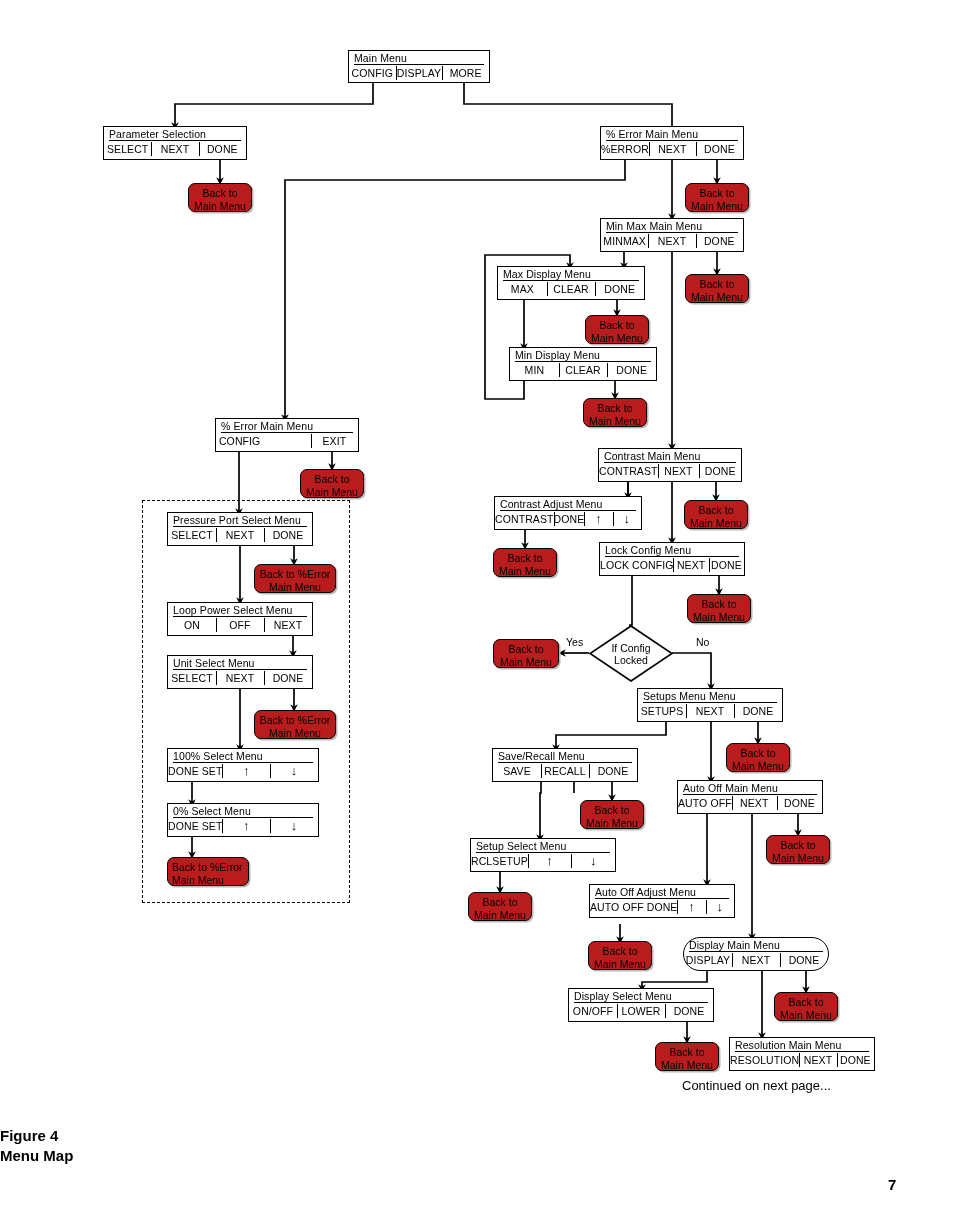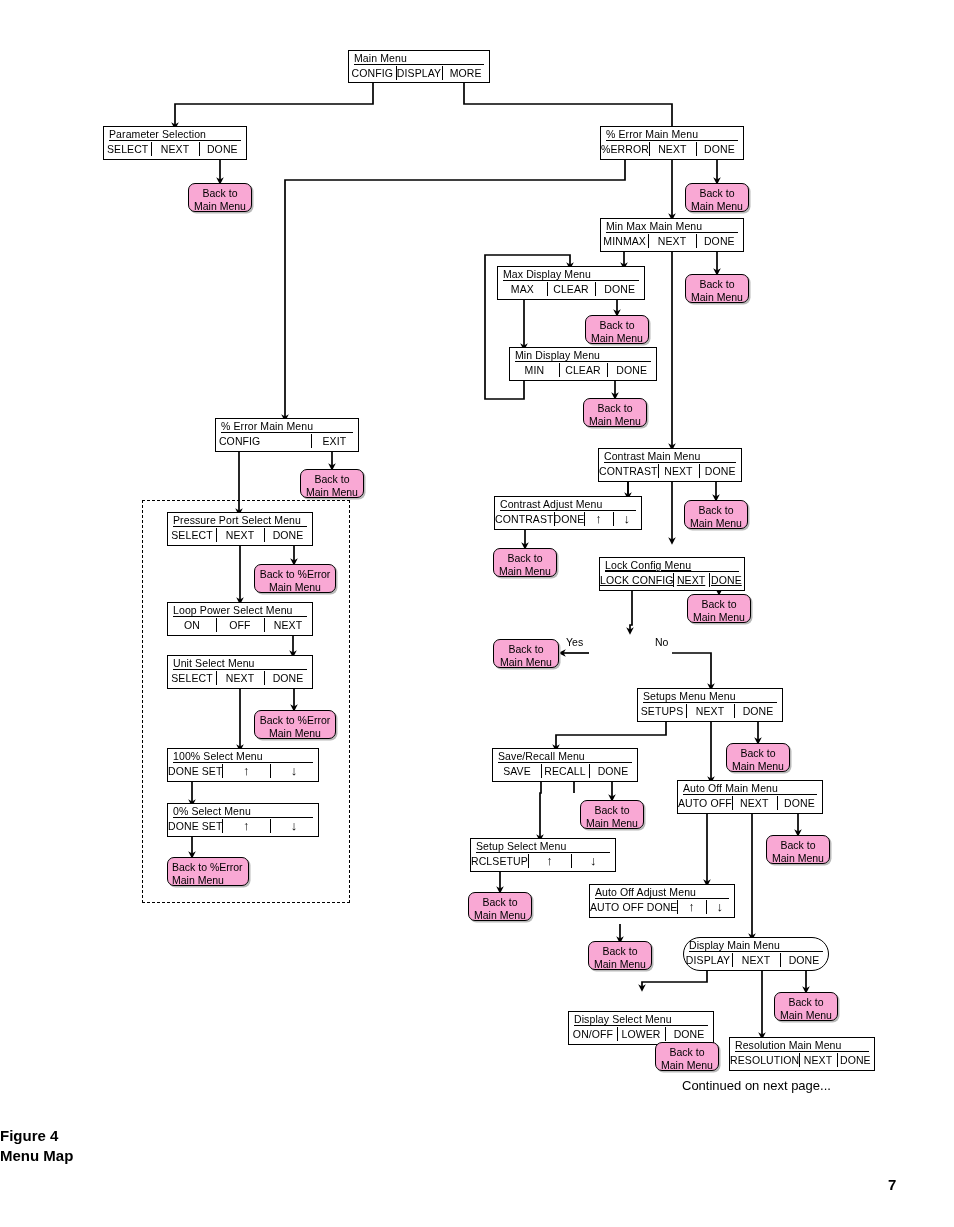--- a/index.html
+++ b/index.html
@@ -31,21 +31,21 @@
     white-space:nowrap;position:relative;letter-spacing:.1px;
   }
   .mbox .keys .k + .k::before{
     content:"";position:absolute;left:0;top:1px;bottom:1px;
     border-left:1.6px solid #000;
   }
   .mbox .keys .k.arrow{font-size:13px;}
 
   
   .rbox{
-    position:absolute;border:1.5px solid #000;border-radius:7px;background:#f9a8d4;
+    position:absolute;border:1.5px solid #000;border-radius:7px;background:#b91c1c;
     box-sizing:border-box;text-align:center;
     font-size:10.5px;line-height:12.5px;padding-top:3px;
     box-shadow:1.5px 1.5px 0 #b9b9b9;
   }
 
   
   .diamond{position:absolute;}
   .diamond .dlabel{
     position:absolute;left:0;top:0;width:100%;height:100%;
     display:flex;flex-direction:column;align-items:center;justify-content:center;
@@ -308,21 +308,21 @@
   <div class="title">Contrast Adjust Menu</div>
   <div class="rule"></div>
   <div class="keys">
     <div class="k">CONTRAST</div>
     <div class="k">DONE</div>
     <div class="k arrow">↑</div>
     <div class="k arrow">↓</div>
   </div>
 </div>
 
-<div class="mbox" style="left:599px;top:557px;width:146px;height:34px;text-decoration:underline;">
+<div class="mbox" style="left:599px;top:542px;width:146px;height:34px;">
   <div class="title">Lock Config  Menu</div>
   <div class="rule"></div>
   <div class="keys">
     <div class="k">LOCK CONFIG</div>
     <div class="k">NEXT</div>
     <div class="k">DONE</div>
   </div>
 </div>
 
 <div class="mbox" style="left:637px;top:688px;width:146px;height:34px;">
@@ -378,21 +378,21 @@
 <div class="mbox" style="left:683px;top:937px;width:146px;height:34px;border-radius:17px;">
   <div class="title">Display Main Menu</div>
   <div class="rule"></div>
   <div class="keys">
     <div class="k">DISPLAY</div>
     <div class="k">NEXT</div>
     <div class="k">DONE</div>
   </div>
 </div>
 
-<div class="mbox" style="left:568px;top:988px;width:146px;height:34px;margin-top:23px;">
+<div class="mbox" style="left:568px;top:988px;width:146px;height:34px;">
   <div class="title">Display Select Menu</div>
   <div class="rule"></div>
   <div class="keys">
     <div class="k">ON/OFF</div>
     <div class="k">LOWER</div>
     <div class="k">DONE</div>
   </div>
 </div>
 
 <div class="mbox" style="left:729px;top:1037px;width:146px;height:34px;">
@@ -498,22 +498,31 @@
 <div class="rbox" style="left:774px;top:992px;width:64px;height:29px;">
   <div>Back to</div>
   <div>Main Menu</div>
 </div>
 
 <div class="rbox" style="left:655px;top:1042px;width:64px;height:29px;">
   <div>Back to</div>
   <div>Main Menu</div>
 </div>
 
+<div class="diamond" style="left:589px;top:625px;width:84px;height:57px;">
+  <svg width="84" height="57" viewBox="0 0 84 57">
+    <polygon points="42,1 83,28.5 42,56 1,28.5" fill="#fff" stroke="#000" stroke-width="1.7"></polygon>
+  </svg>
+  <div class="dlabel">
+    <span>If Config</span>
+    <span>Locked</span>
+  </div>
+</div>
 <div class="edgelabel" style="left:566px;top:636px;">Yes</div>
-<div class="edgelabel" style="left:655px;top:636px;">No</div>
+<div class="edgelabel" style="left:696px;top:636px;">No</div>
 
 <div class="plaintext" style="left:682px;top:1078px;">Continued on next page...</div>
 
 <div class="caption" style="left:0;top:1126px;">
   <div>Figure 4</div>
   <div>Menu Map</div>
 </div>
 
 <div class="pagenum" style="left:888px;top:1176px;">7</div>
 

